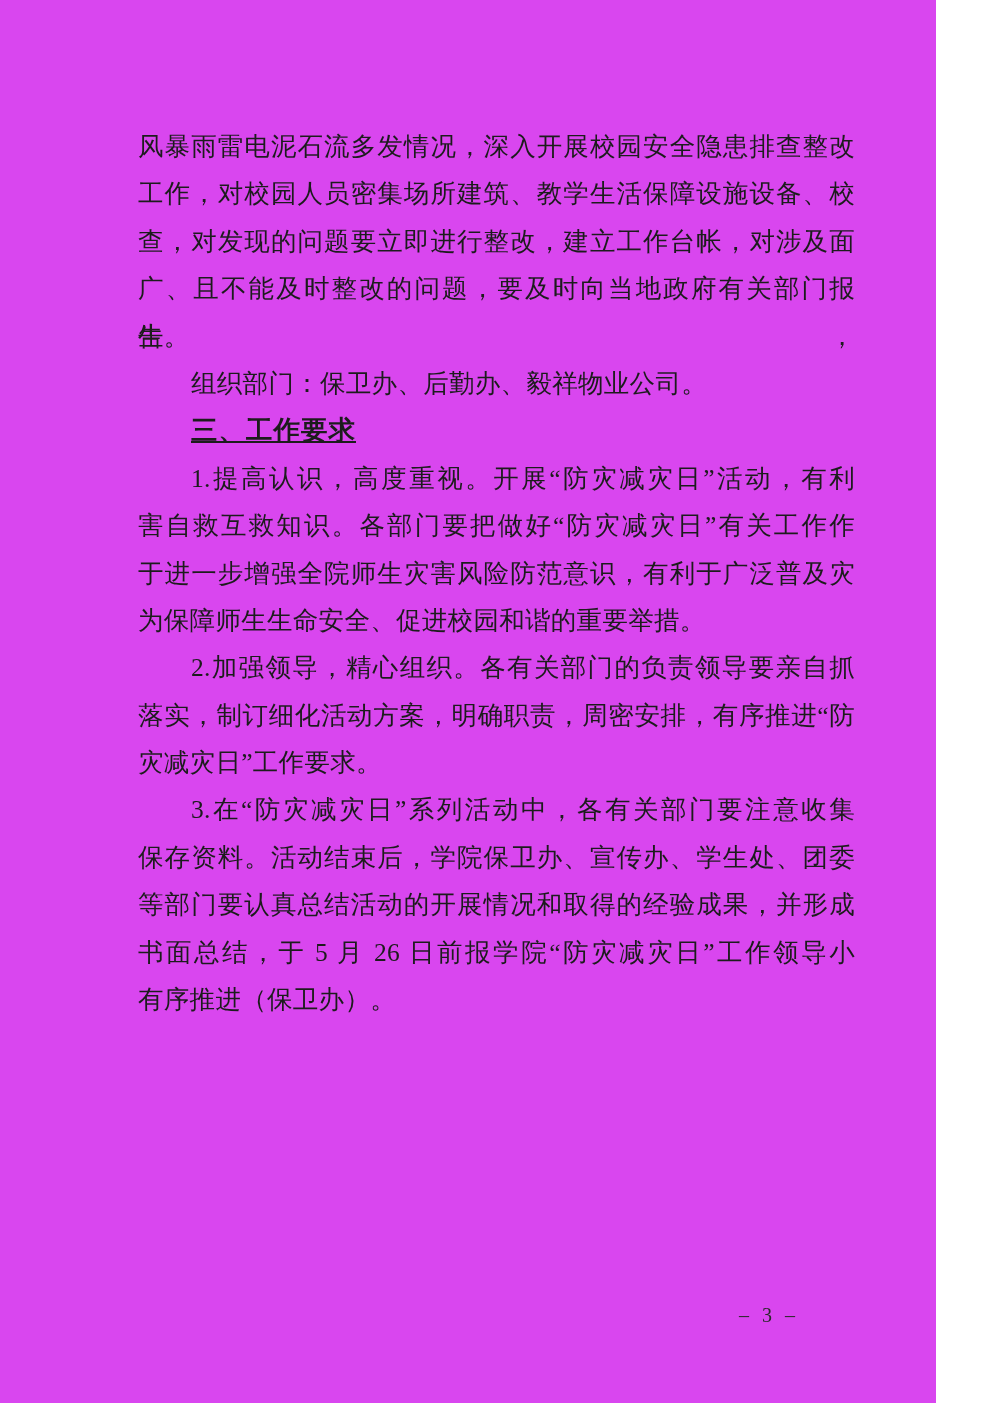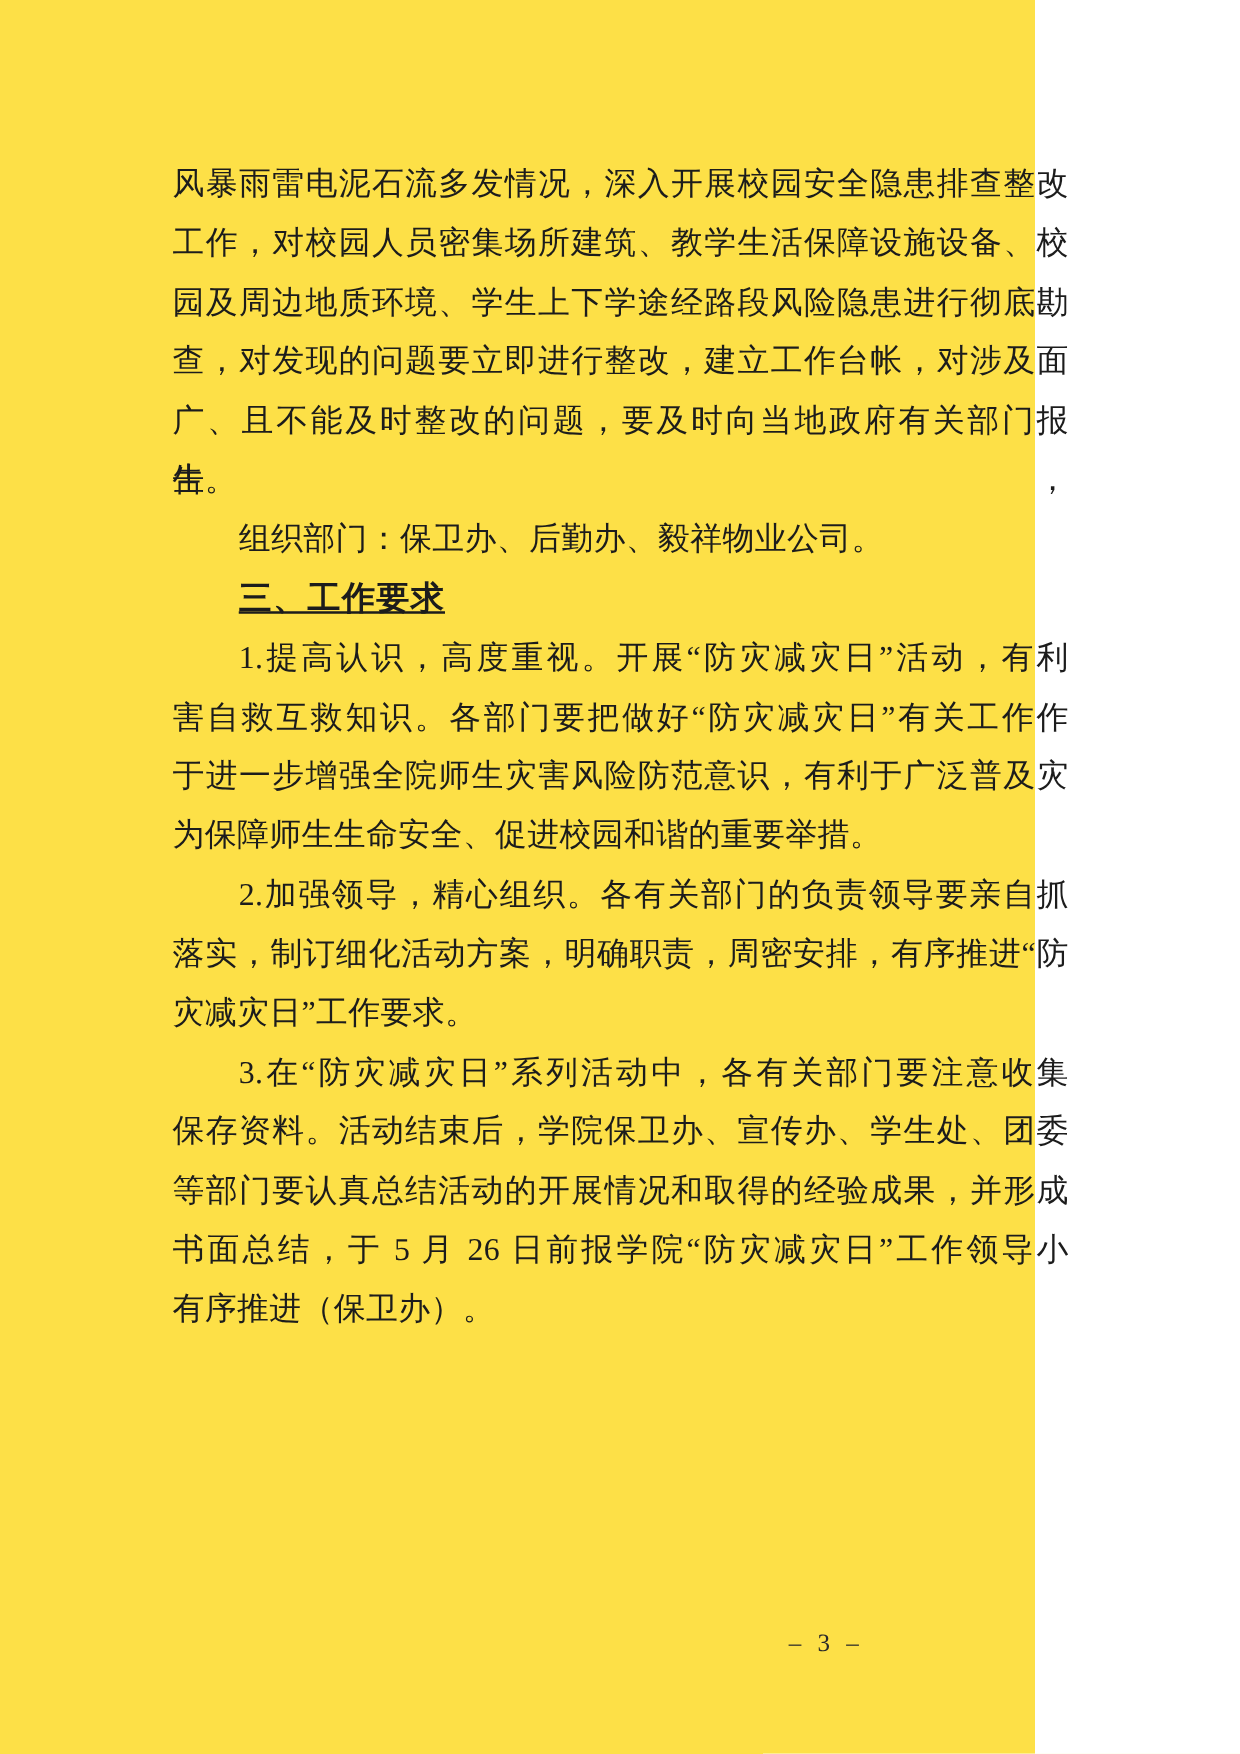--- a/index.html
+++ b/index.html
@@ -5,23 +5,23 @@
   * { margin: 0; padding: 0; box-sizing: border-box; }
   html, body {
     width: 992px;
     height: 1403px;
     background: #ffffff;
     font-family: "Liberation Serif", "DejaVu Serif", serif;
     overflow: hidden;
   }
   .page {
     position: relative;
-    width: 828px;
+    width: 936px;
     height: 1403px;
-    background: #fde047;
+    background: #d946ef;
     color: #1c1c1c;
   }
   .content {
     position: absolute;
     left: 138px;
     top: 123px;
     width: 717px;
   }
   .line {
     height: 47.4px;
@@ -61,21 +61,20 @@
     font-family: "Liberation Serif", "DejaVu Serif", serif;
   }
 </style>
 </head>
 <body>
 
 <div class="page">
   <div class="content" id="document-body">
       <div class="line justify">风暴雨雷电泥石流多发情况，深入开展校园安全隐患排查整改</div>
       <div class="line justify">工作，对校园人员密集场所建筑、教学生活保障设施设备、校</div>
-      <div class="line justify">园及周边地质环境、学生上下学途经路段风险隐患进行彻底勘</div>
       <div class="line justify">查，对发现的问题要立即进行整改，建立工作台帐，对涉及面</div>
       <div class="line justify">广、且不能及时整改的问题，要及时向当地政府有关部门报告，</div>
       <div class="line ">生。</div>
       <div class="line indent">组织部门：保卫办、后勤办、毅祥物业公司。</div>
       <div class="line indent heading">三、工作要求</div>
       <div class="line justify indent">1.提高认识，高度重视。开展“防灾减灾日”活动，有利</div>
       <div class="line justify">害自救互救知识。各部门要把做好“防灾减灾日”有关工作作</div>
       <div class="line justify">于进一步增强全院师生灾害风险防范意识，有利于广泛普及灾</div>
       <div class="line ">为保障师生生命安全、促进校园和谐的重要举措。</div>
       <div class="line justify indent">2.加强领导，精心组织。各有关部门的负责领导要亲自抓</div>

